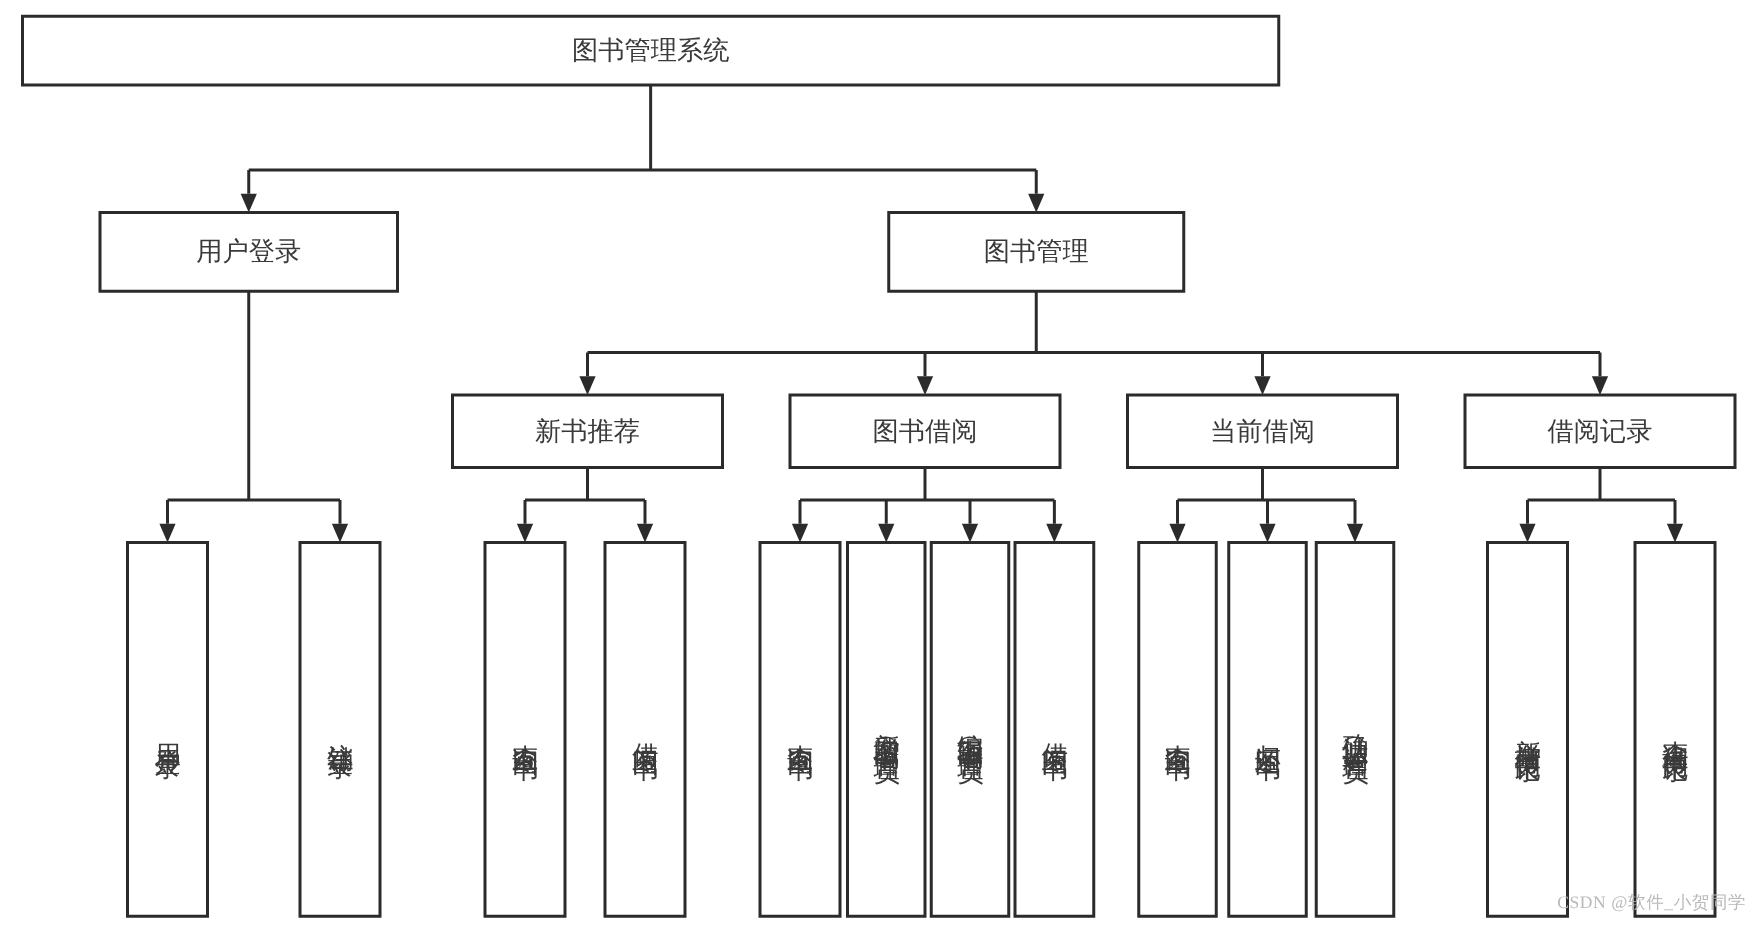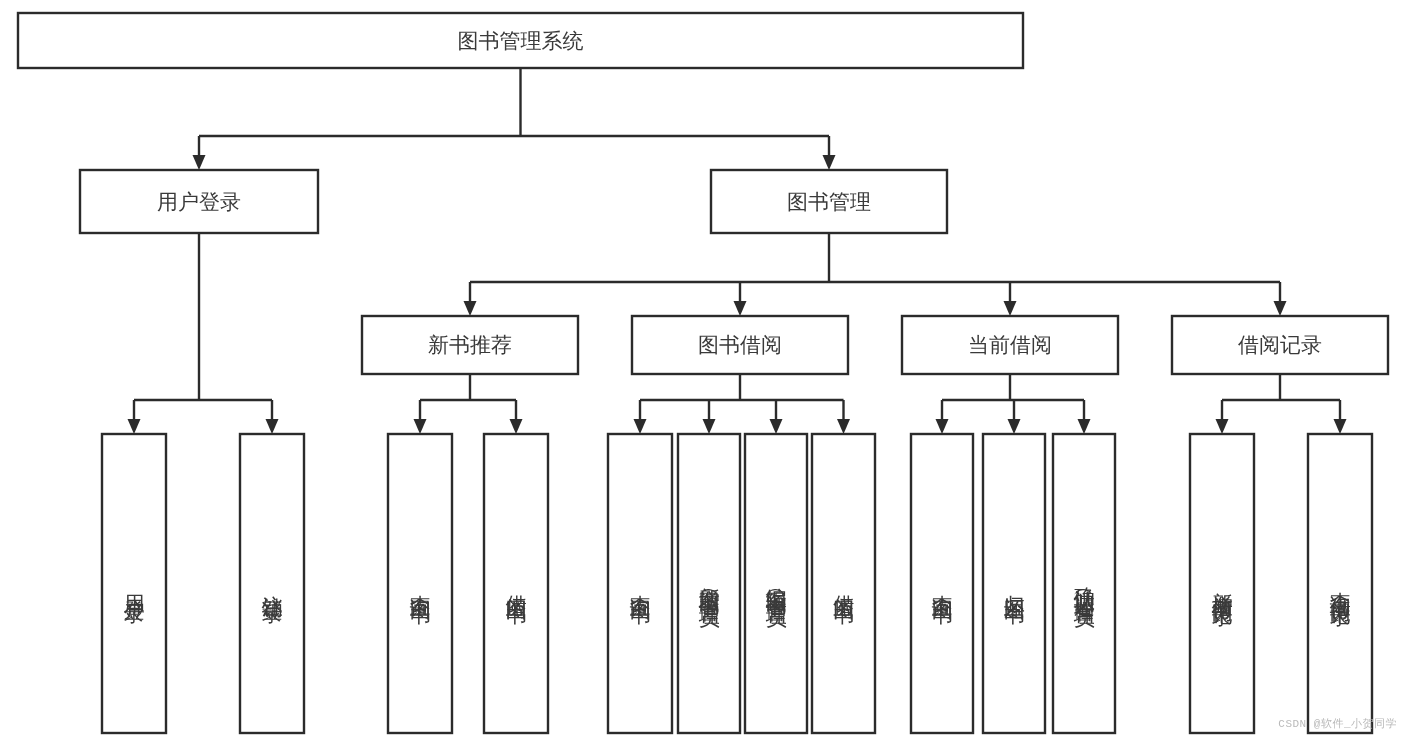--- a/index.html
+++ b/index.html
@@ -63,22 +63,22 @@
     align-items: center;
     justify-content: center;
     text-align: center;
     white-space: nowrap;
     pointer-events: none;
   }
   .watermark {
     position: absolute;
     right: 8px;
     bottom: 6px;
-    font-family: Liberation Mono, monospace;
-    font-size: 11px;
+    font-family: Liberation Serif, serif;
+    font-size: 14px;
     color: #b9b9b9;
     white-space: nowrap;
     letter-spacing: 0.5px;
   }
 </style>
 </head>
 <body>
 
 <div id="diagram-root">
   <svg class="diagram-canvas" viewBox="0 0 1405 747">

